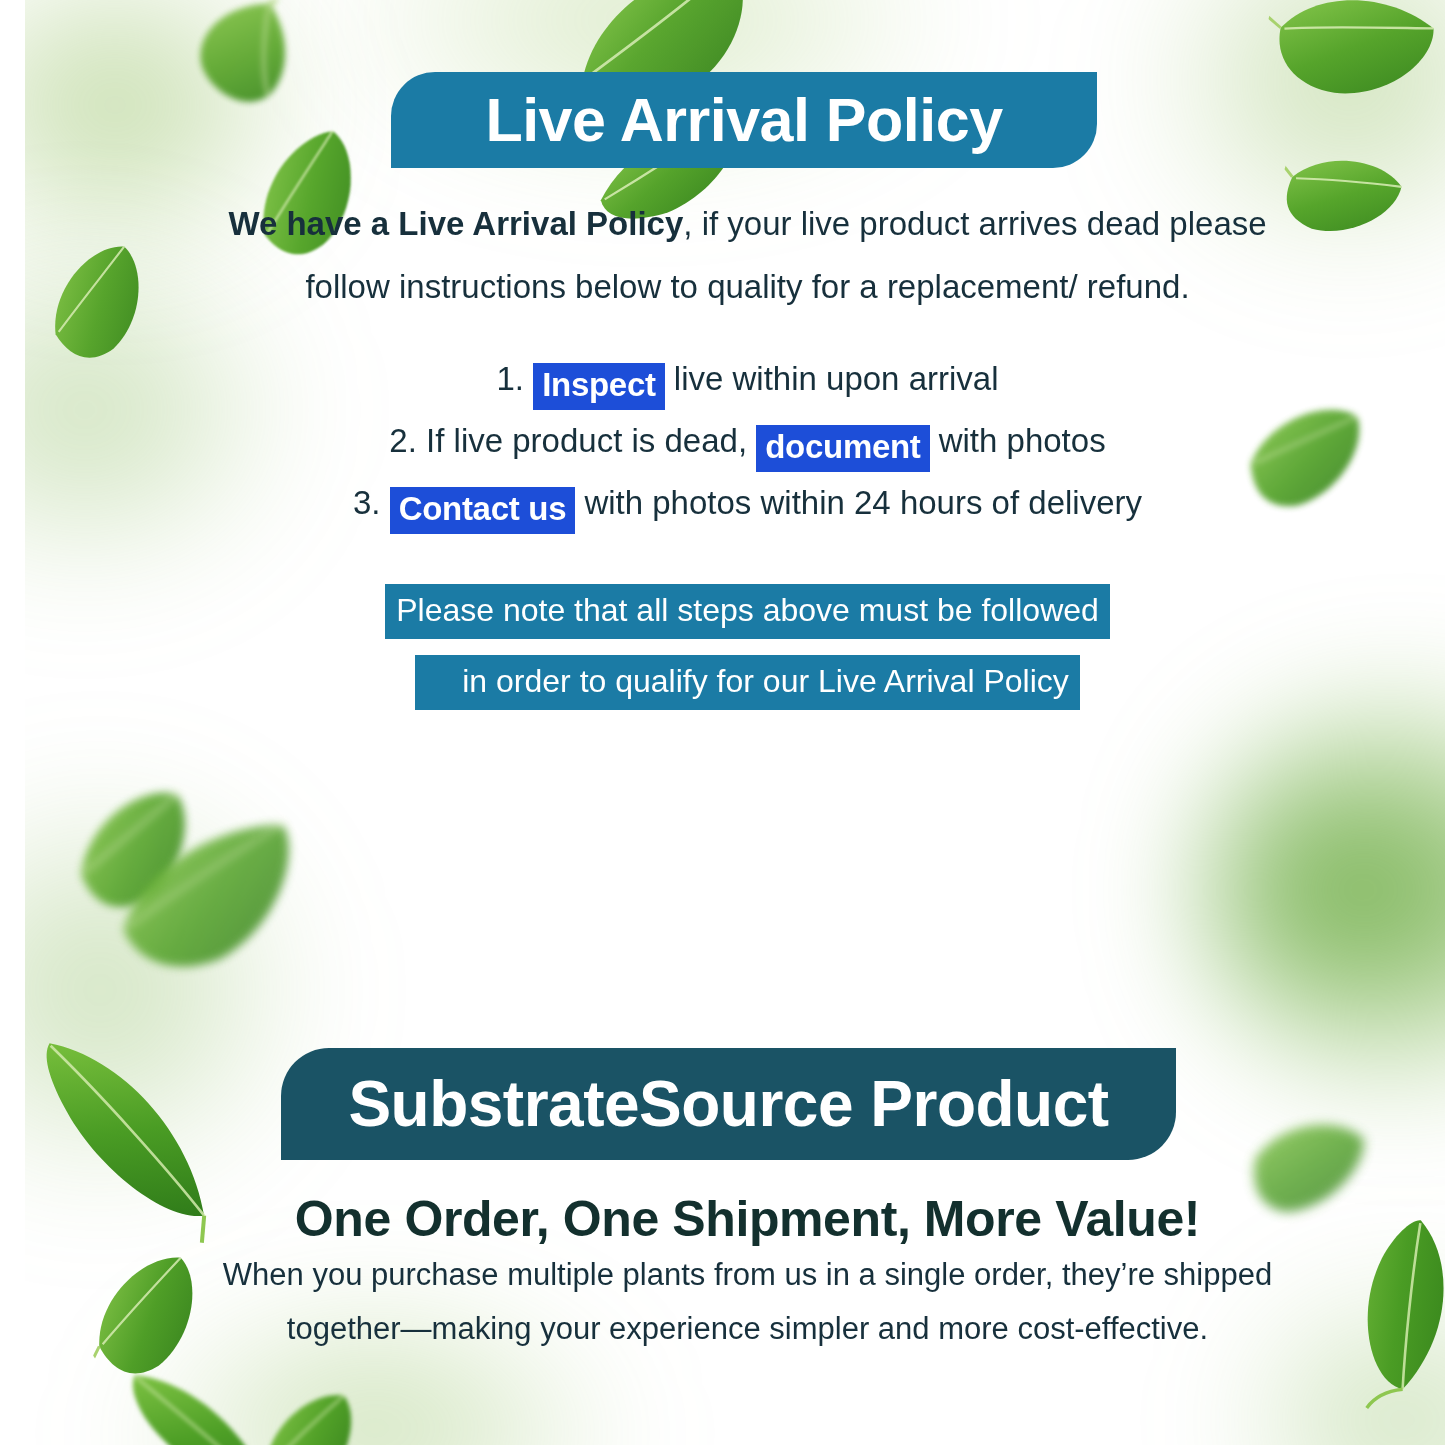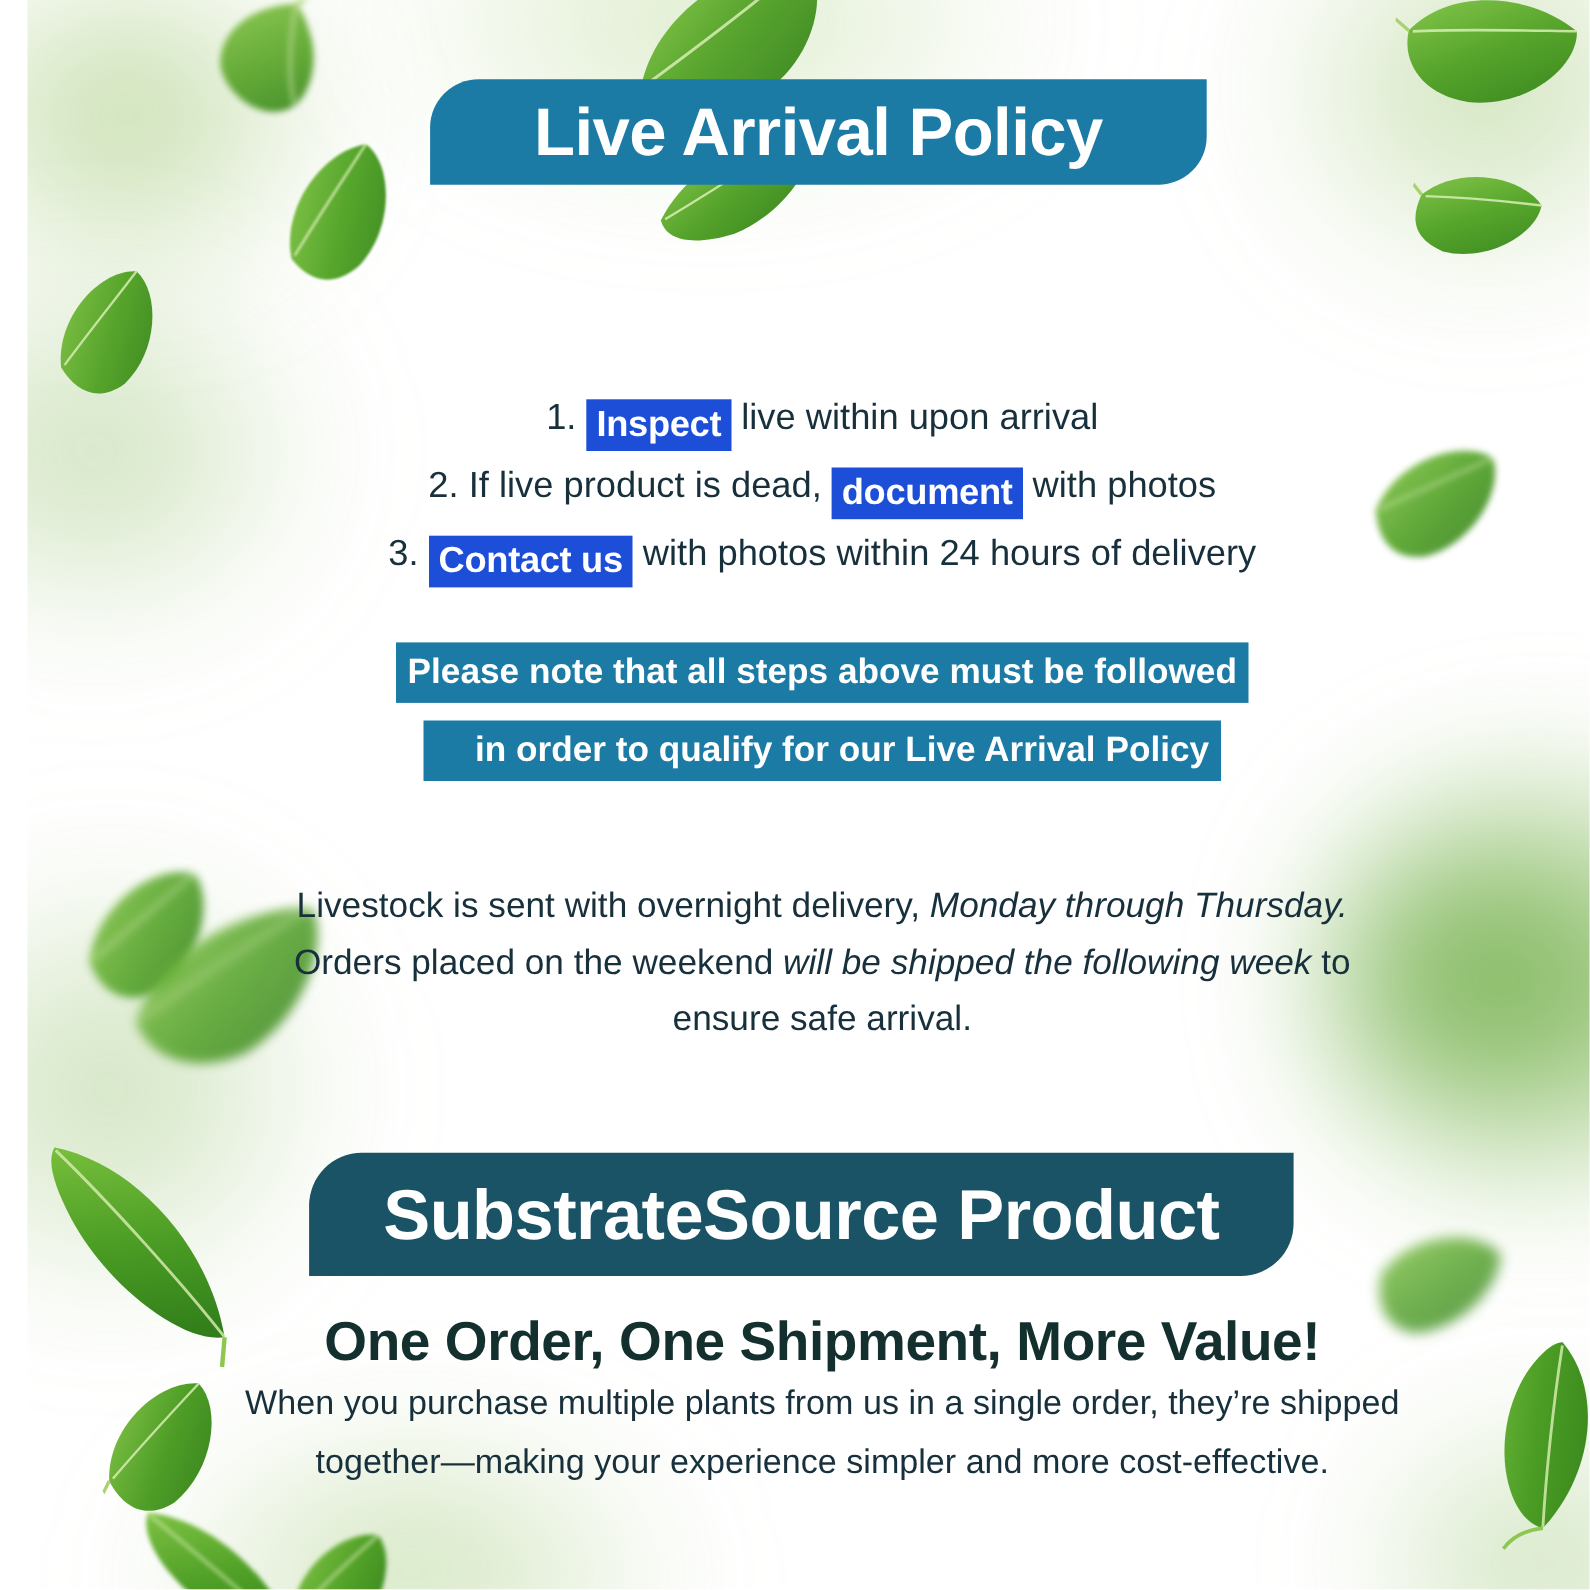--- a/index.html
+++ b/index.html
@@ -94,21 +94,21 @@
 
   
   .note {
     position:absolute; left:0; top:584px; width:1445px;
     display:flex; flex-direction:column; align-items:center;
   }
   .note .bar {
     background:#1b7ba5;
     color:#ffffff;
     font-size:32px;
-    font-weight:700;
+    font-weight:400;
     padding:7px 11px 10px 11px;
     line-height:38px;
     white-space:nowrap;
   }
   .note .bar:last-child { margin-top:16px;padding-left:47px; }
 
   
   .subhead {
     position:absolute; left:0; top:1190px; width:1445px;
     text-align:center;
@@ -371,20 +371,23 @@
       <path d="M12 50 C48 38 86 28 112 22" stroke="#d6ebb2" stroke-width="2.2" fill="none" opacity=".8"></path>
       </svg>
   </div>
 
   <div class="content">
 
     <div class="banner banner-title">
       <span>Live Arrival Policy</span>
     </div>
 
+    <div class="para intro">
+      <span class="semi">We have a Live Arrival Policy</span><span>, if your live product arrives dead please follow instructions below to quality for a replacement/ refund.</span>
+    </div>
 
     <div class="para steps">
 
       <div class="row">
         <span>1.</span>
         <span class="chip">Inspect</span>
         <span>live within upon arrival</span>
       </div>
 
       <div class="row">
@@ -399,27 +402,20 @@
         <span class="chip">Contact us</span>
         <span>with photos within 24 hours of delivery</span>
       </div>
     </div>
 
     <div class="note">
       <div class="bar">Please note that all steps above must be followed</div>
       <div class="bar">in order to qualify for our Live Arrival Policy</div>
     </div>
 
-    <div class="para ship">
-      <span>Livestock is sent with overnight delivery,</span>
-      <em>Monday through Thursday.</em>
-      <span>Orders placed on the weekend</span>
-      <em>will be shipped the following week</em>
-      <span>to ensure safe arrival.</span>
-    </div>
 
     <div class="banner banner-product">
       <span>SubstrateSource Product</span>
     </div>
 
     <div class="subhead">One Order, One Shipment, More Value!</div>
 
     <div class="para value">When you purchase multiple plants from us in a single order, they’re shipped together—making your experience simpler and more cost-effective.</div>
 
   </div>

